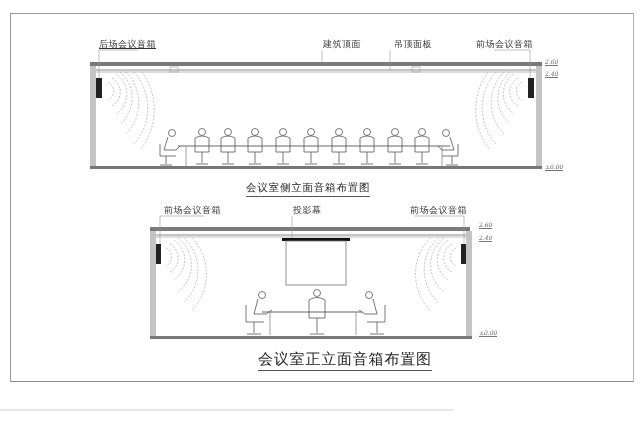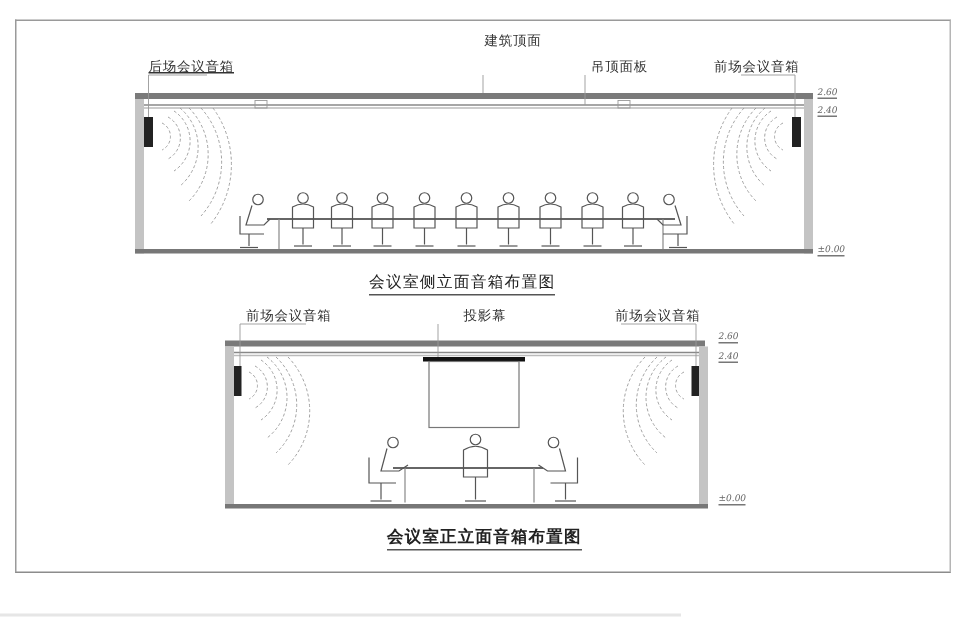--- a/index.html
+++ b/index.html
@@ -179,27 +179,27 @@
       <line x1="160" y1="216" x2="160" y2="244"></line>
       <line x1="160" y1="216" x2="204" y2="216"></line>
       <line x1="292" y1="216" x2="292" y2="238"></line>
       <line x1="464" y1="216" x2="464" y2="244"></line>
       <line x1="414" y1="216" x2="464" y2="216"></line>
     </g>
   </g>
 </svg>
 
 <div class="lbl" style="left:99px; top:38px;text-decoration:underline;">后场会议音箱</div>
-<div class="lbl" style="left:323px; top:21px;">建筑顶面</div>
+<div class="lbl" style="left:323px; top:38px;">建筑顶面</div>
 <div class="lbl" style="left:394px; top:38px;font-family:Liberation Serif, serif;">吊顶面板</div>
 <div class="lbl" style="left:476px; top:38px;">前场会议音箱</div>
 <div class="elev" style="left:545px; top:58px;">2.60</div>
 <div class="elev" style="left:545px; top:70px;">2.40</div>
 <div class="elev" style="left:545px; top:163px;">±0.00</div>
 <div class="caption" style="left:246px; top:181px;">会议室侧立面音箱布置图</div>
 
 <div class="lbl" style="left:164px; top:204px;">前场会议音箱</div>
-<div class="lbl" style="left:293px; top:204px;margin-left:16px;">投影幕</div>
+<div class="lbl" style="left:293px; top:204px;">投影幕</div>
 <div class="lbl" style="left:410px; top:204px;">前场会议音箱</div>
 <div class="elev" style="left:479px; top:221px;">2.60</div>
 <div class="elev" style="left:479px; top:234px;">2.40</div>
 <div class="elev" style="left:479px; top:329px;">±0.00</div>
-<div class="caption" style="left:258px; top:350px; font-size:11px;font-weight:bold;">会议室正立面音箱布置图</div>
+<div class="caption" style="left:258px; top:350px; font-size:15px;">会议室正立面音箱布置图</div>
 
 </body></html>

